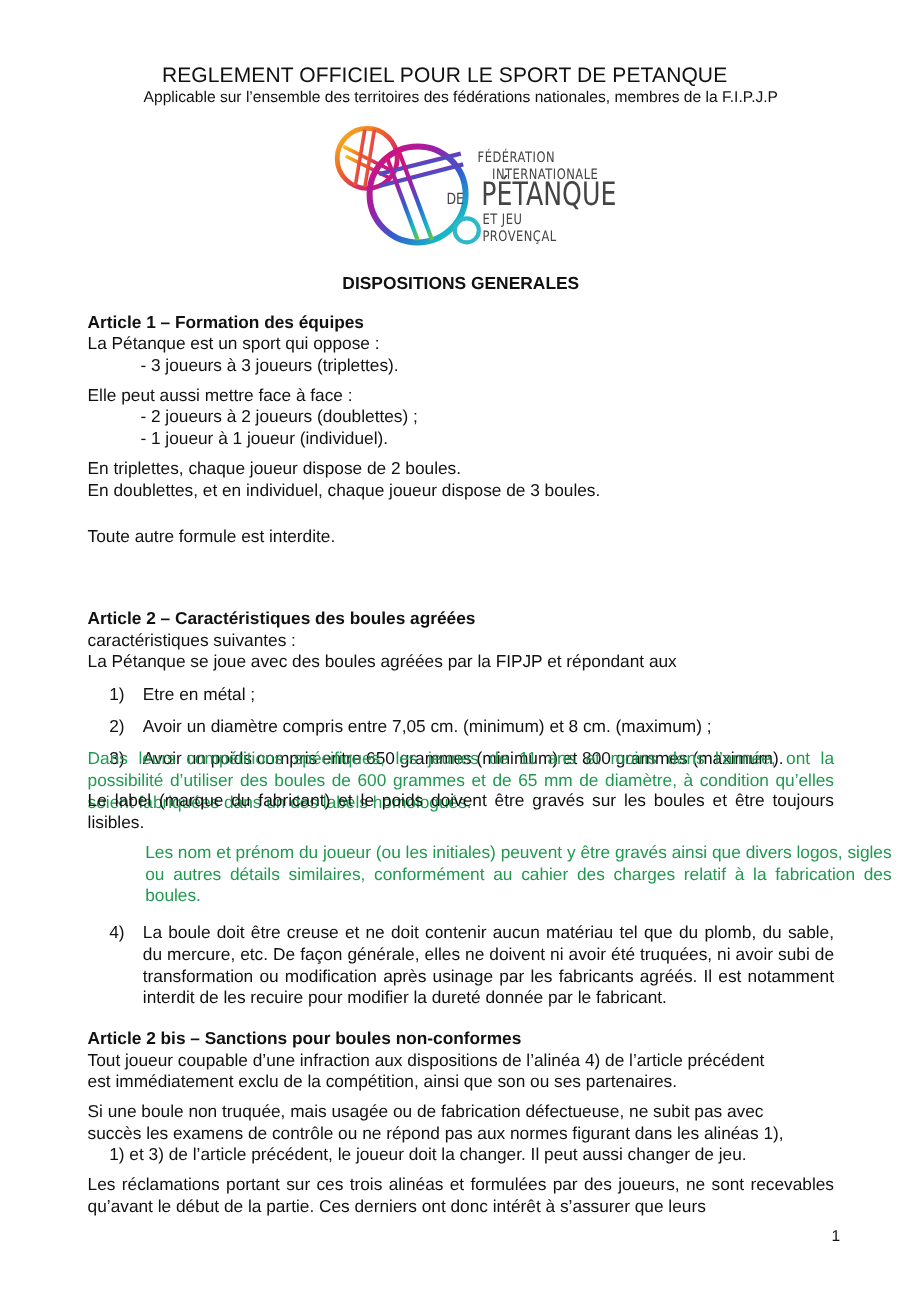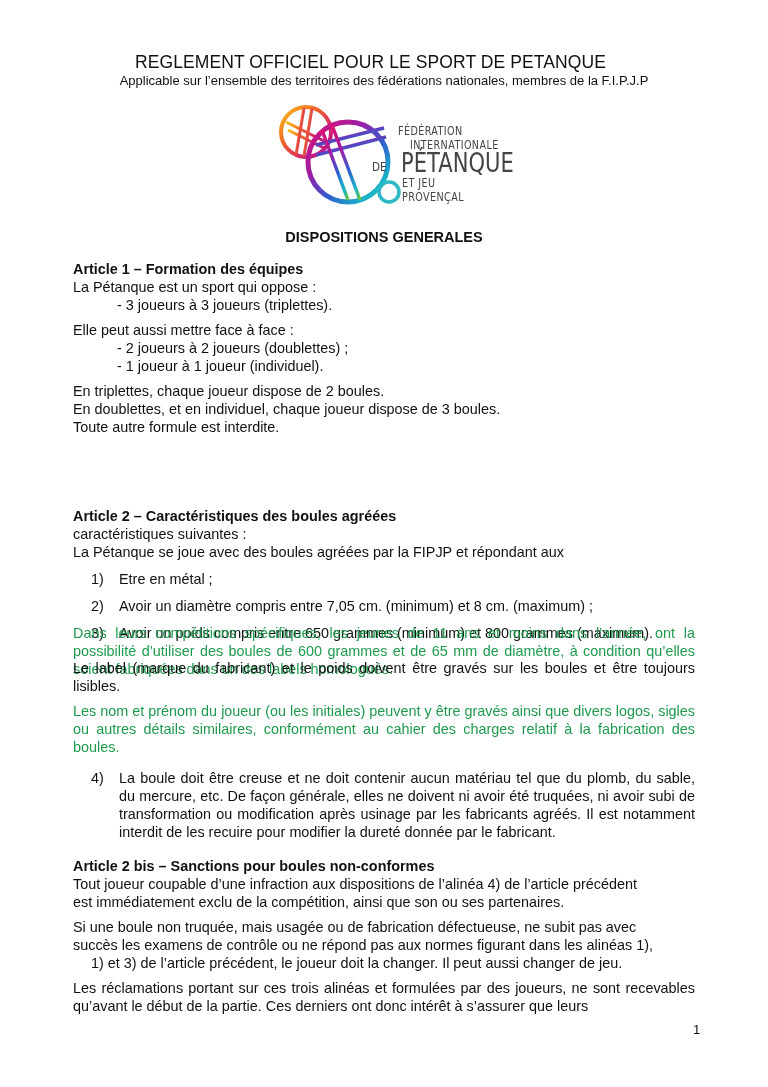--- a/index.html
+++ b/index.html
@@ -78,21 +78,21 @@
 
   <div class="block" style="top:260px;">
     <div class="h">Article 1 – Formation des équipes</div>
     <div>La Pétanque est un sport qui oppose :</div>
     <div class="ind">- 3 joueurs à 3 joueurs (triplettes).</div>
     <div style="margin-top:7px;">Elle peut aussi mettre face à face :</div>
     <div class="ind">- 2 joueurs à 2 joueurs (doublettes) ;</div>
     <div class="ind">- 1 joueur à 1 joueur (individuel).</div>
     <div style="margin-top:7px;">En triplettes, chaque joueur dispose de 2 boules.</div>
     <div>En doublettes, et en individuel, chaque joueur dispose de 3 boules.</div>
-    <div style="margin-top:0;">Toute autre formule est interdite.</div>
+    <div style="margin-top:21px;">Toute autre formule est interdite.</div>
   </div>
 
   <div class="block" style="top:459px;margin-top:48px;">
     <div class="h">Article 2 – Caractéristiques des boules agréées</div>
     <div>caractéristiques suivantes :</div>
     <div>La Pétanque se joue avec des boules agréées par la FIPJP et répondant aux</div>
     <div class="li" style="margin-top:9px;">
       <span class="num">1)</span>
       <span>Etre en métal ;</span>
     </div>
@@ -101,21 +101,21 @@
       <span>Avoir un diamètre compris entre 7,05 cm. (minimum) et 8 cm. (maximum) ;</span>
     </div>
     <div class="li" style="margin-top:9px;">
       <span class="num">3)</span>
       <span>Avoir un poids compris entre 650 grammes (minimum) et 800 grammes (maximum).</span>
     </div>
   </div>
 
   <div class="block green just" style="top:624px;">Dans leurs compétitions spécifiques, les jeunes de 11 ans et moins dans l’année, ont la possibilité d’utiliser des boules de 600 grammes et de 65 mm de diamètre, à condition qu’elles soient fabriquées dans un des labels homologués.</div>
   <div class="block just" style="top:659px;">Le label (marque du fabricant) et le poids doivent être gravés sur les boules et être toujours lisibles.</div>
-  <div class="block green just" style="top:702px;">Les nom et prénom du joueur (ou les initiales) peuvent y être gravés ainsi que divers logos, sigles ou autres détails similaires, conformément au cahier des charges relatif à la fabrication des boules.</div>
+  <div class="block green just" style="top:702px;margin-left:48px;">Les nom et prénom du joueur (ou les initiales) peuvent y être gravés ainsi que divers logos, sigles ou autres détails similaires, conformément au cahier des charges relatif à la fabrication des boules.</div>
 
   <div class="block just" style="top:769px;">
     <div class="li">
       <span class="num">4)</span>
       <span>La boule doit être creuse et ne doit contenir aucun matériau tel que du plomb, du sable, du mercure, etc. De façon générale, elles ne doivent ni avoir été truquées, ni avoir subi de transformation ou modification après usinage par les fabricants agréés. Il est notamment interdit de les recuire pour modifier la dureté donnée par le fabricant.</span>
     </div>
   </div>
 
   <div class="block" style="top:857px;">
     <div class="h">Article 2 bis – Sanctions pour boules non-conformes</div>

